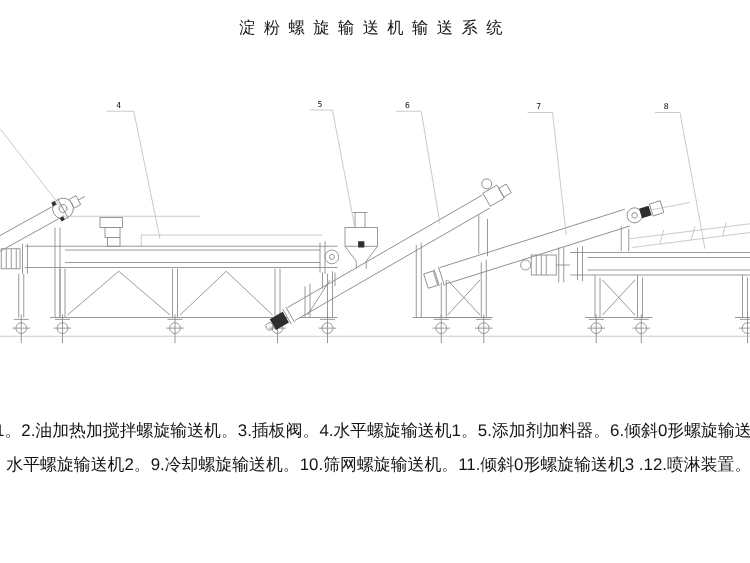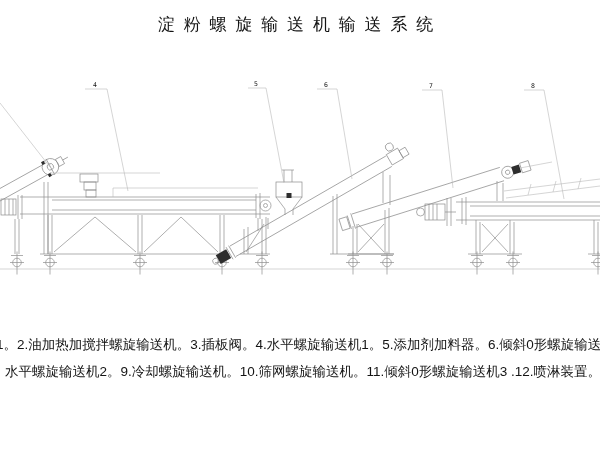--- a/index.html
+++ b/index.html
@@ -3,21 +3,21 @@
 <meta charset="utf-8">
 <style>
   html,body{margin:0;padding:0;background:#ffffff;}
   .sheet{
     position:relative;width:600px;height:450px;background:#ffffff;
     overflow:hidden;font-family:"Liberation Sans","DejaVu Sans",sans-serif;
   }
   .title{
     position:absolute;top:13px;left:0;width:600px;text-align:center;
     font-family:"Liberation Serif","DejaVu Serif",serif;
-    font-size:17px;letter-spacing:0.52em;color:#141414;white-space:nowrap;
+    font-size:13px;letter-spacing:0.52em;color:#141414;white-space:nowrap;
   }
   .legend{
     position:absolute;left:0;width:100%;color:#141414;
     font-size:13.5px;line-height:27px;white-space:nowrap;
   }
   .legend-1{top:331px;margin-left:-4px;}
   .legend-2{top:358px;margin-left:5px;}
   svg{position:absolute;top:0;left:0;}
   svg line,svg path,svg rect,svg circle{stroke:#8c8c8c;fill:none;stroke-width:0.7;}
   svg .ld{stroke:#b8b8b8;stroke-width:0.6;}

